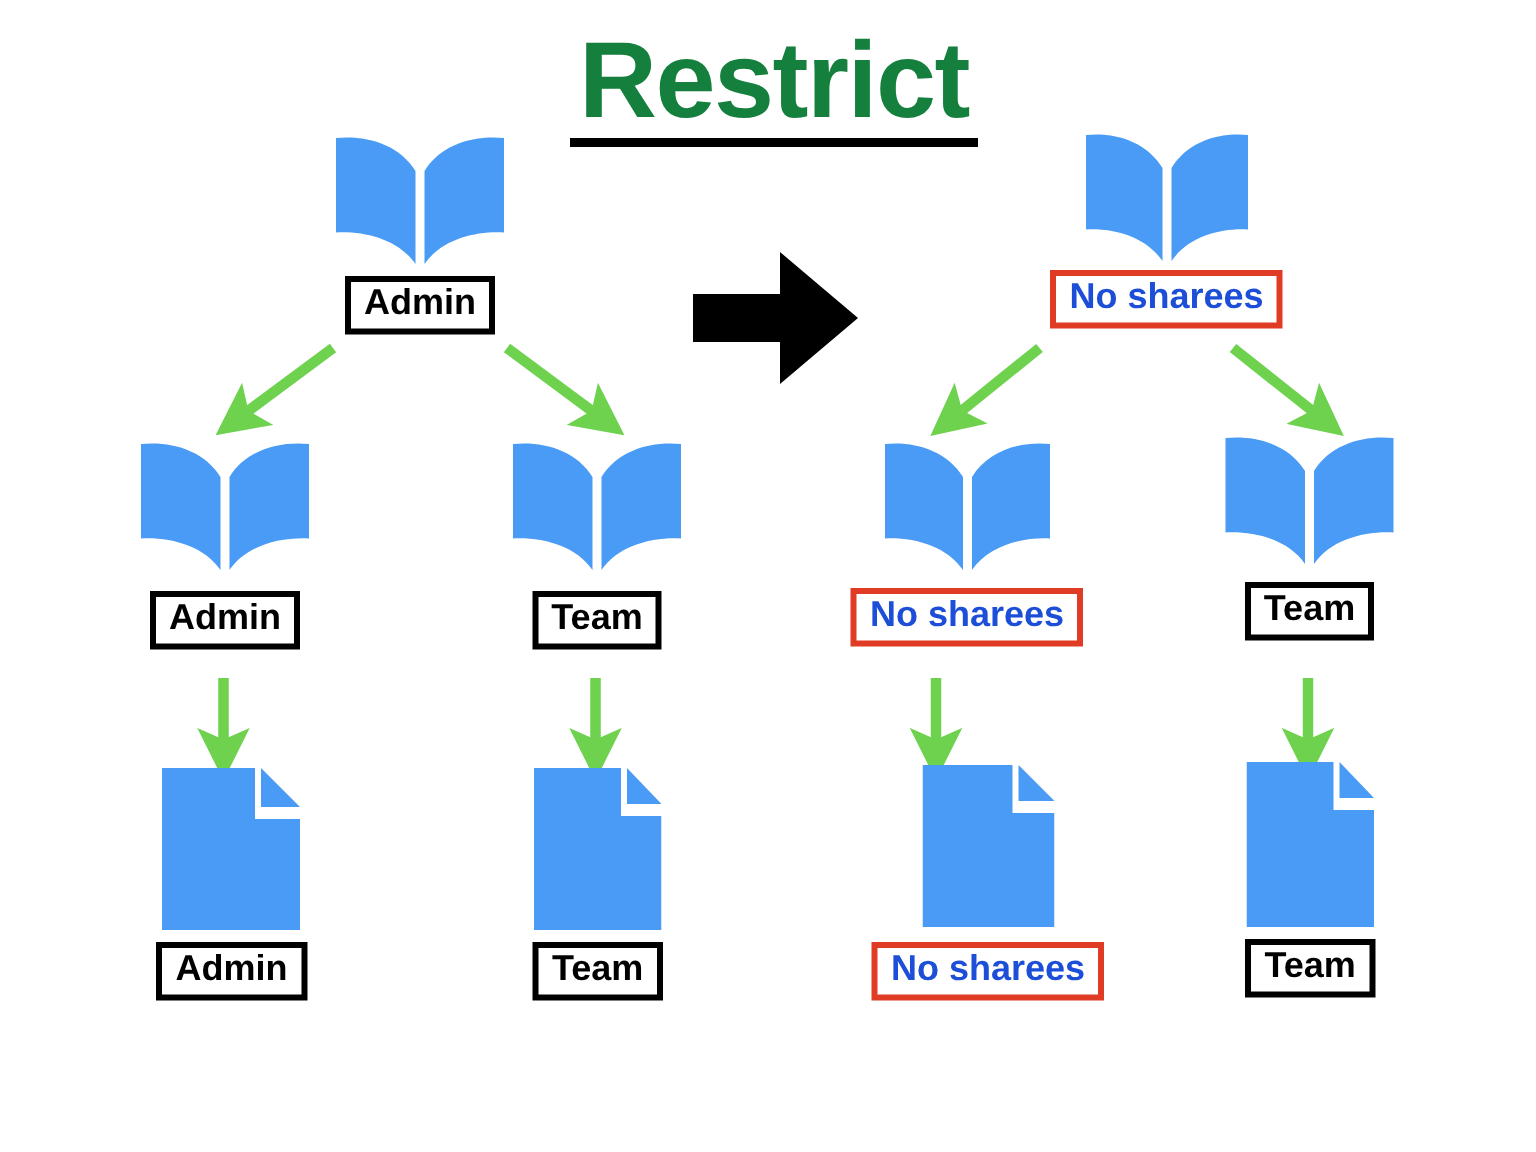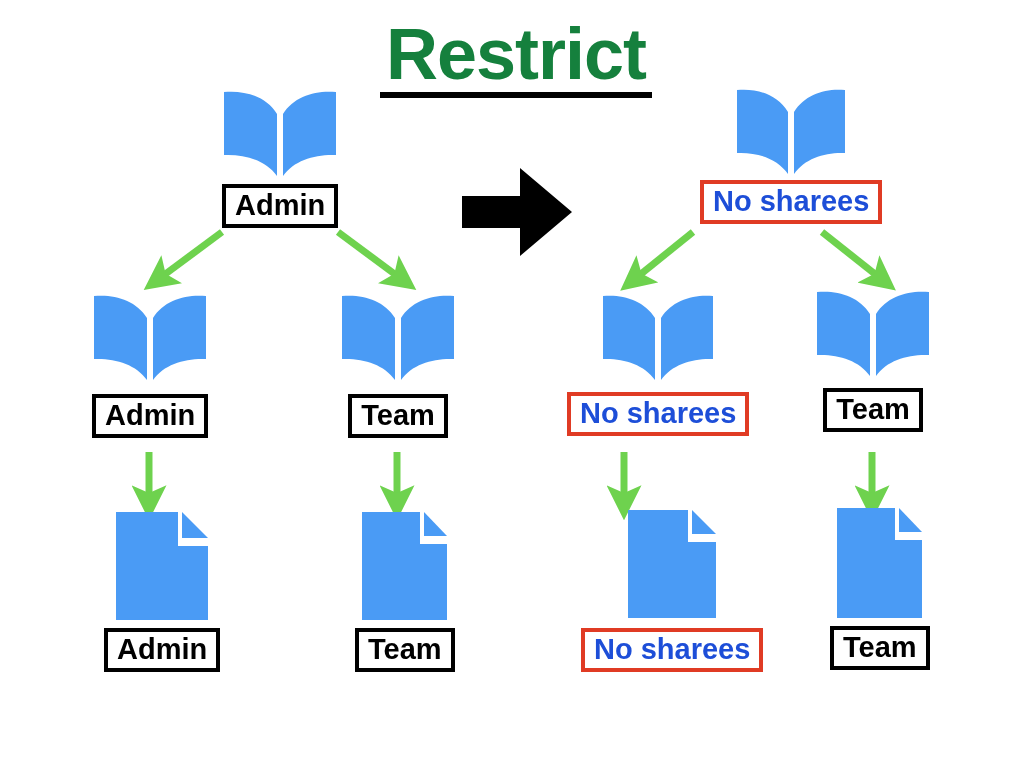--- a/index.html
+++ b/index.html
@@ -50,21 +50,21 @@
   .icon-wrap {
     display: block;
     line-height: 0;
   }
 
   
   .label-box {
     display: inline-block;
     border: 4px solid #000000;
     background: #ffffff;
-    font-size: 29px;
+    font-size: 24px;
     font-weight: bold;
     color: #000000;
     padding: 1px 9px 3px 9px;
     line-height: 1.12;
     white-space: nowrap;
     font-family: "Liberation Sans", sans-serif;
   }
   .label-box.red {
     border-color: #e03b24;
     color: #1d4ed8;

